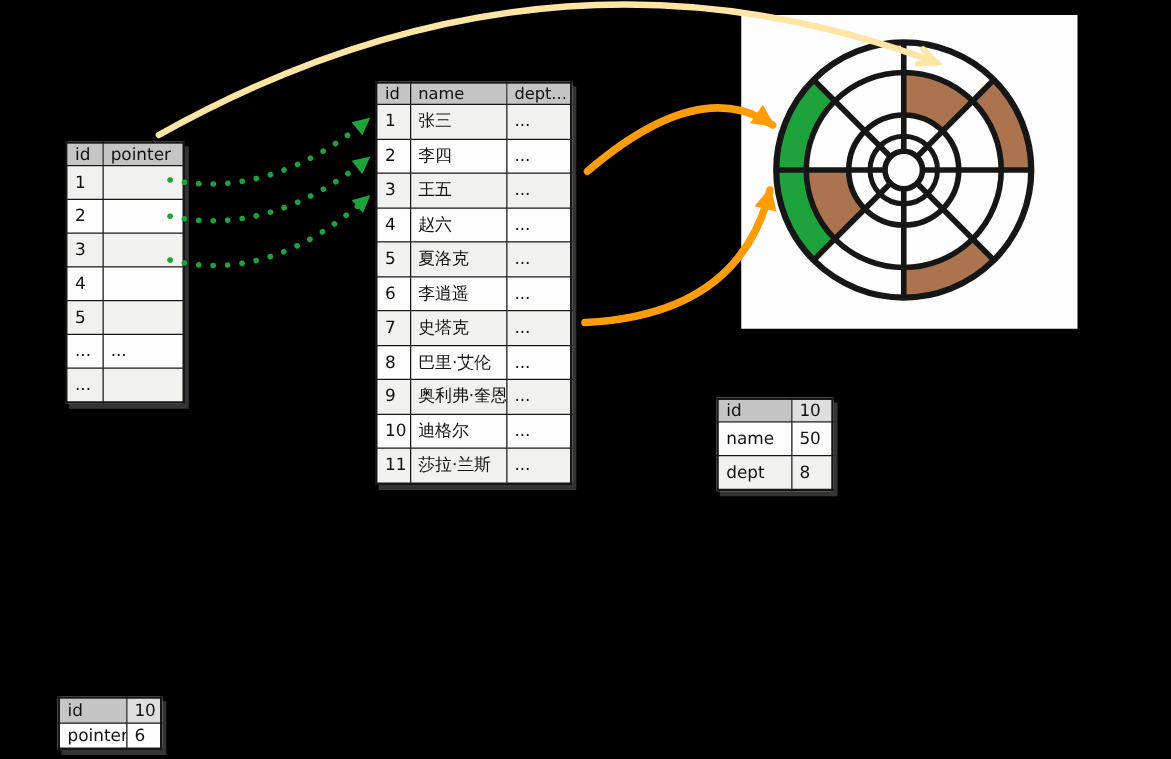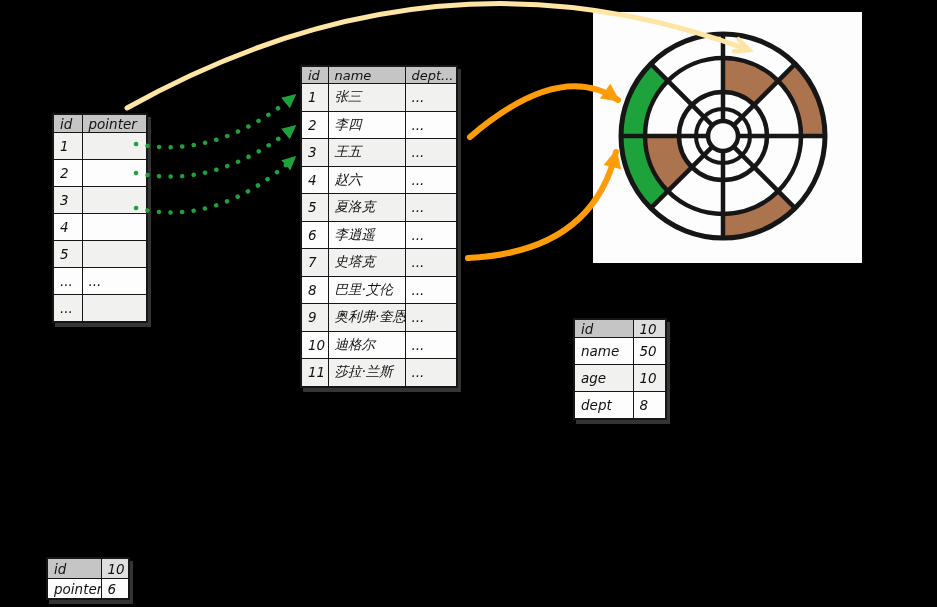--- a/index.html
+++ b/index.html
@@ -2,21 +2,21 @@
 <html><head>
 <meta charset="utf-8">
 <style>
   html,body{margin:0;padding:0;background:#000;}
   body{width:937px;height:607px;position:relative;overflow:hidden;
        font-family:"DejaVu Sans","Liberation Sans",sans-serif;}
   #stage{position:absolute;left:0;top:0;width:937px;height:607px;background:#000;}
 
   table.sketch{position:absolute;border-collapse:collapse;table-layout:fixed;
     background:#fdfdfd;border:2.5px solid #161616;
-    box-shadow:3px 4px 0 rgba(150,150,150,0.35);font-style:italic;}
+    box-shadow:3px 4px 0 rgba(150,150,150,0.35);}
   table.sketch th,table.sketch td{border:1.7px solid #161616;padding:0 2px 0 6px;
     font-size:13.5px;color:#111;vertical-align:middle;white-space:nowrap;overflow:hidden;}
   table.sketch th{background:#c5c5c5;font-weight:normal;text-align:left;}
   table.sketch tbody tr:nth-child(odd) td{background:#f1f1ef;}
   table.sketch tbody tr:nth-child(even) td{background:#fdfdfd;}
 
   #pageDirTable{left:52px;top:113px;width:94px;}
   #pageDirTable th{height:17px;}
   #pageDirTable td{height:26px;}
   #pageDirTable col:nth-child(1){width:29px;}
@@ -172,24 +172,20 @@
         <col>
       </colgroup>
       <tbody>
         <tr class="hdr">
           <td>id</td>
           <td>10</td>
         </tr>
         <tr>
           <td>name</td>
           <td>50</td>
-        </tr>
-        <tr>
-          <td>age</td>
-          <td>10</td>
         </tr>
         <tr>
           <td>dept</td>
           <td>8</td>
         </tr>
       </tbody>
     </table>
 
   <table id="pointerTable" class="sketch kv">
       <colgroup>

